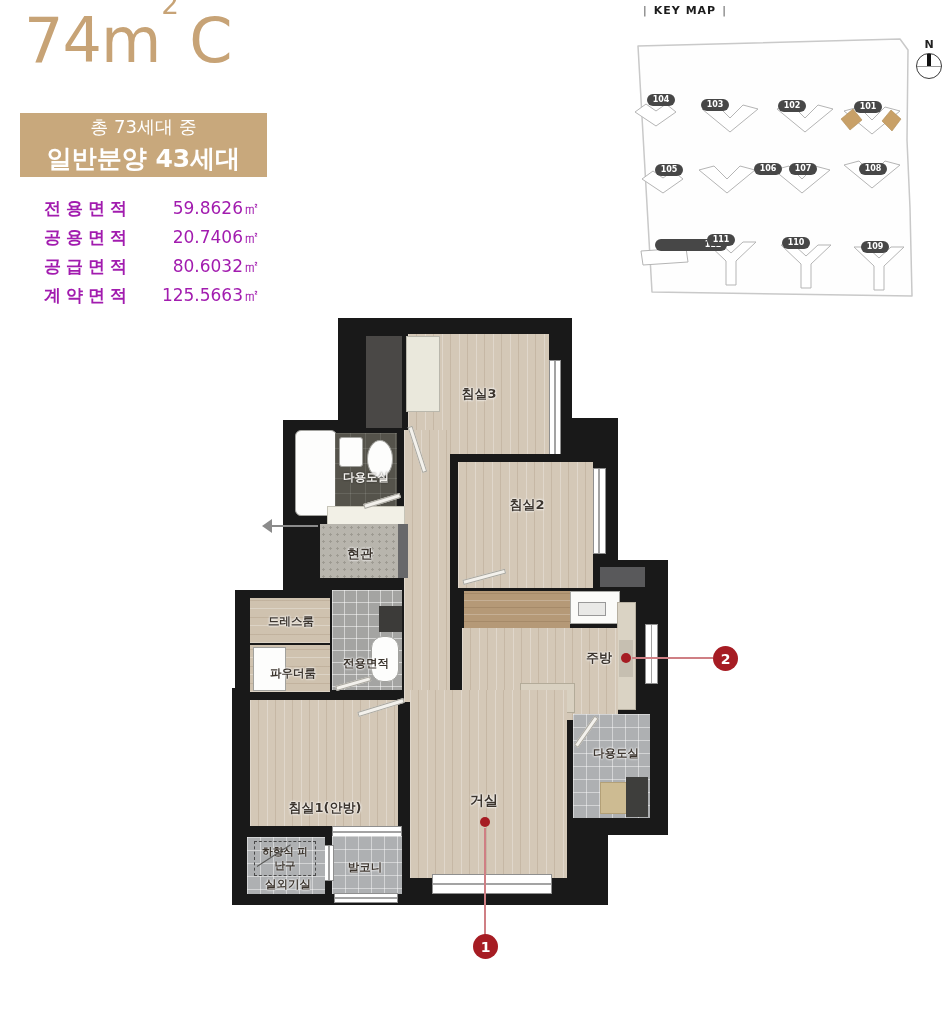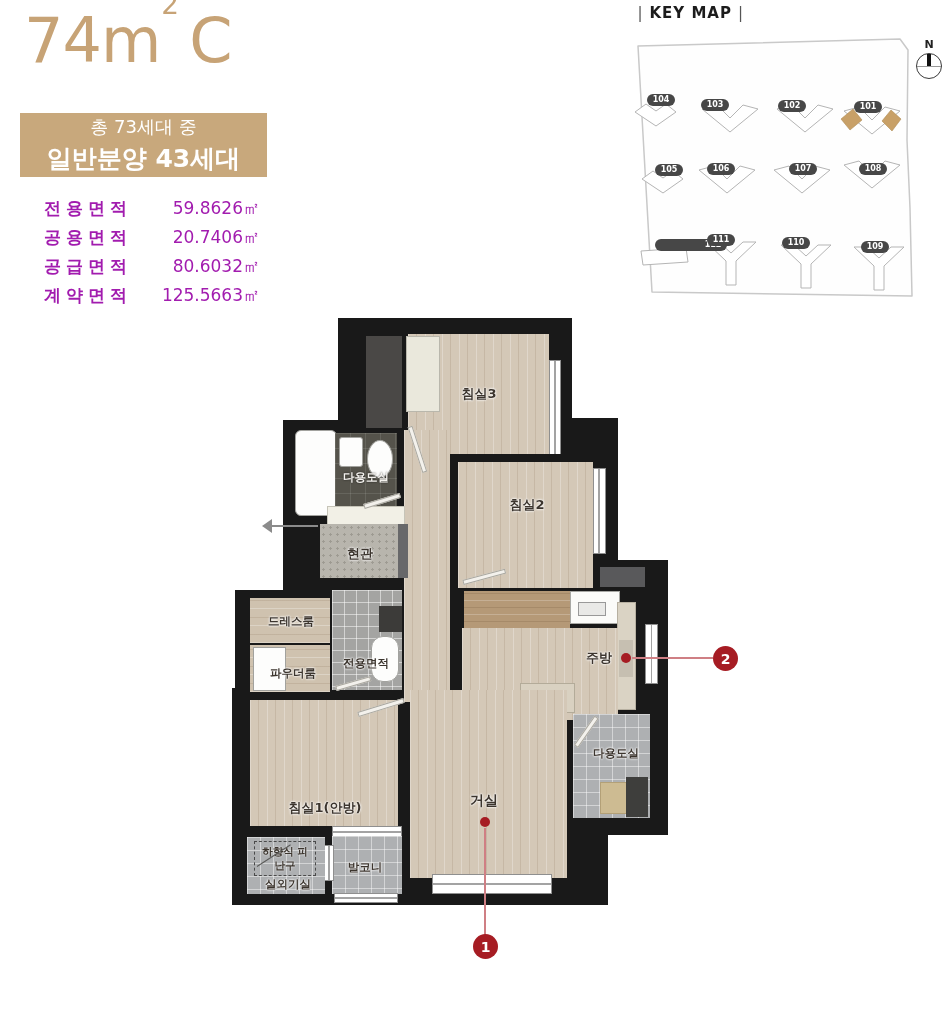--- a/index.html
+++ b/index.html
@@ -15,21 +15,21 @@
   .unit-badge{position:absolute;left:20px;top:113px;width:247px;height:64px;background:#c8a87c;
               color:#fff;display:flex;flex-direction:column;align-items:center;justify-content:center;gap:3px;}
   .unit-badge .l1{font-size:18px;}
   .unit-badge .l2{font-size:25px;font-weight:700;}
   .area-table{position:absolute;left:44px;top:194px;width:216px;}
   .area-row{display:flex;justify-content:space-between;align-items:center;height:29px;color:#a21caf;}
   .area-row .lbl{font-size:17px;font-weight:700;letter-spacing:5px;}
   .area-row .val{font-size:17px;font-weight:500;letter-spacing:0;}
 
   
-  .km-title{position:absolute;left:620px;top:4px;width:130px;text-align:right;font-size:15px;
+  .km-title{position:absolute;left:620px;top:4px;width:130px;text-align:center;font-size:11px;
             font-weight:600;color:#1c1c1c;letter-spacing:1px;}
   .km-title .bar{font-weight:400;color:#555;margin:0 6px;}
   .km-badge{position:absolute;width:28px;height:12px;line-height:12px;background:#474747;border-radius:6px;
             color:#fff;font-size:8px;font-weight:700;text-align:center;}
   .compass{position:absolute;left:914px;top:38px;width:30px;height:48px;text-align:center;}
   .compass .n{font-size:11px;font-weight:700;color:#222;}
   .compass .dial{position:relative;width:24px;height:24px;margin:2px auto 0;border:1.5px solid #3a3a3a;border-radius:50%;}
   .compass .dial .needle{position:absolute;left:10px;top:0;width:4px;height:12px;background:#111;}
   .compass .dial .hline{position:absolute;left:0;top:11.5px;width:24px;height:1px;background:#9a9a9a;}
 
@@ -146,21 +146,21 @@
     <path d="M0 0 L13 0 L25 11 L37 0 L50 0 L30 19 L30 43 L20 43 L20 19 Z" transform="translate(81,212)" fill="#fff" stroke="#b5b5b5"></path>
     <path d="M0 0 L13 0 L25 11 L37 0 L50 0 L30 19 L30 43 L20 43 L20 19 Z" transform="translate(156,215)" fill="#fff" stroke="#b5b5b5"></path>
     <path d="M0 0 L13 0 L25 11 L37 0 L50 0 L30 19 L30 43 L20 43 L20 19 Z" transform="translate(229,217)" fill="#fff" stroke="#b5b5b5"></path>
   </svg>
 
   <div class="km-badge" style="left:647px;top:94px;">104</div>
   <div class="km-badge" style="left:701px;top:99px;">103</div>
   <div class="km-badge" style="left:778px;top:100px;">102</div>
   <div class="km-badge" style="left:854px;top:101px;">101</div>
   <div class="km-badge" style="left:655px;top:164px;">105</div>
-  <div class="km-badge" style="left:707px;top:163px;">106</div>
+  <div class="km-badge" style="left:754px;top:163px;">106</div>
   <div class="km-badge" style="left:789px;top:163px;">107</div>
   <div class="km-badge" style="left:859px;top:163px;">108</div>
   <div class="km-badge" style="left:655px;top:239px;padding-left:44px;">112</div>
   <div class="km-badge" style="left:707px;top:234px;">111</div>
   <div class="km-badge" style="left:782px;top:237px;">110</div>
   <div class="km-badge" style="left:861px;top:241px;">109</div>
 
   <div class="compass">
     <div class="n">N</div>
     <div class="dial">

